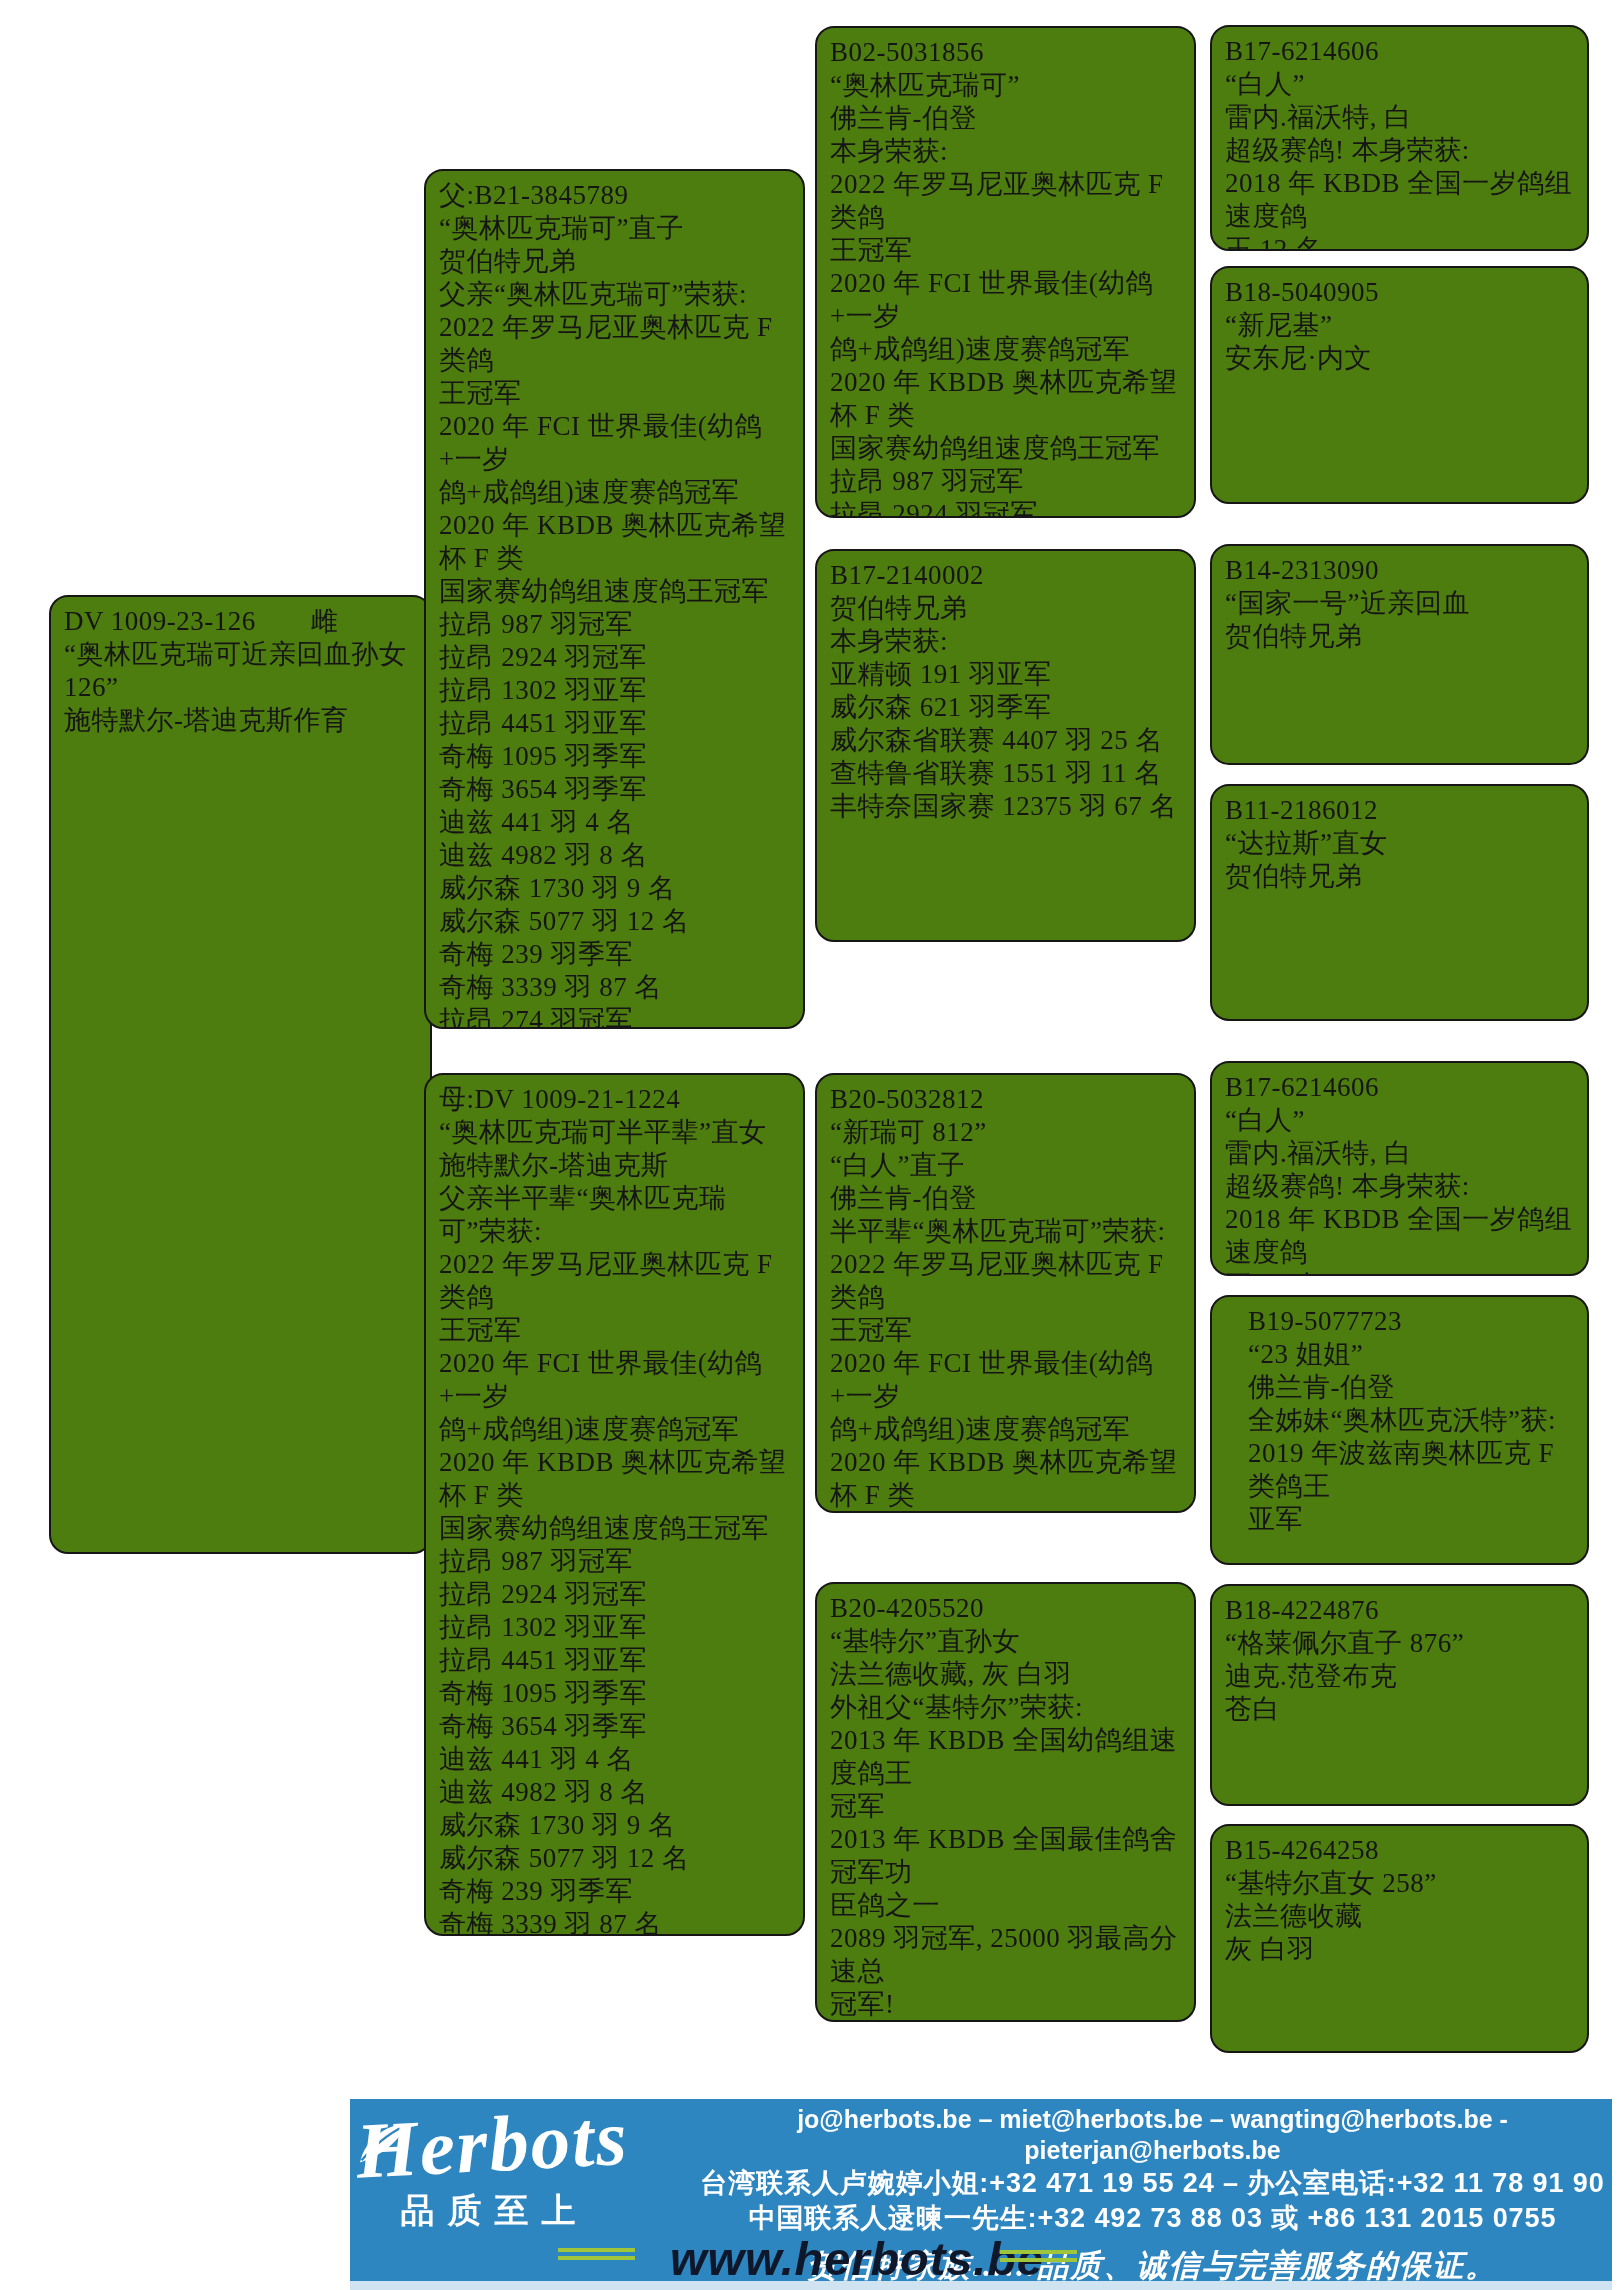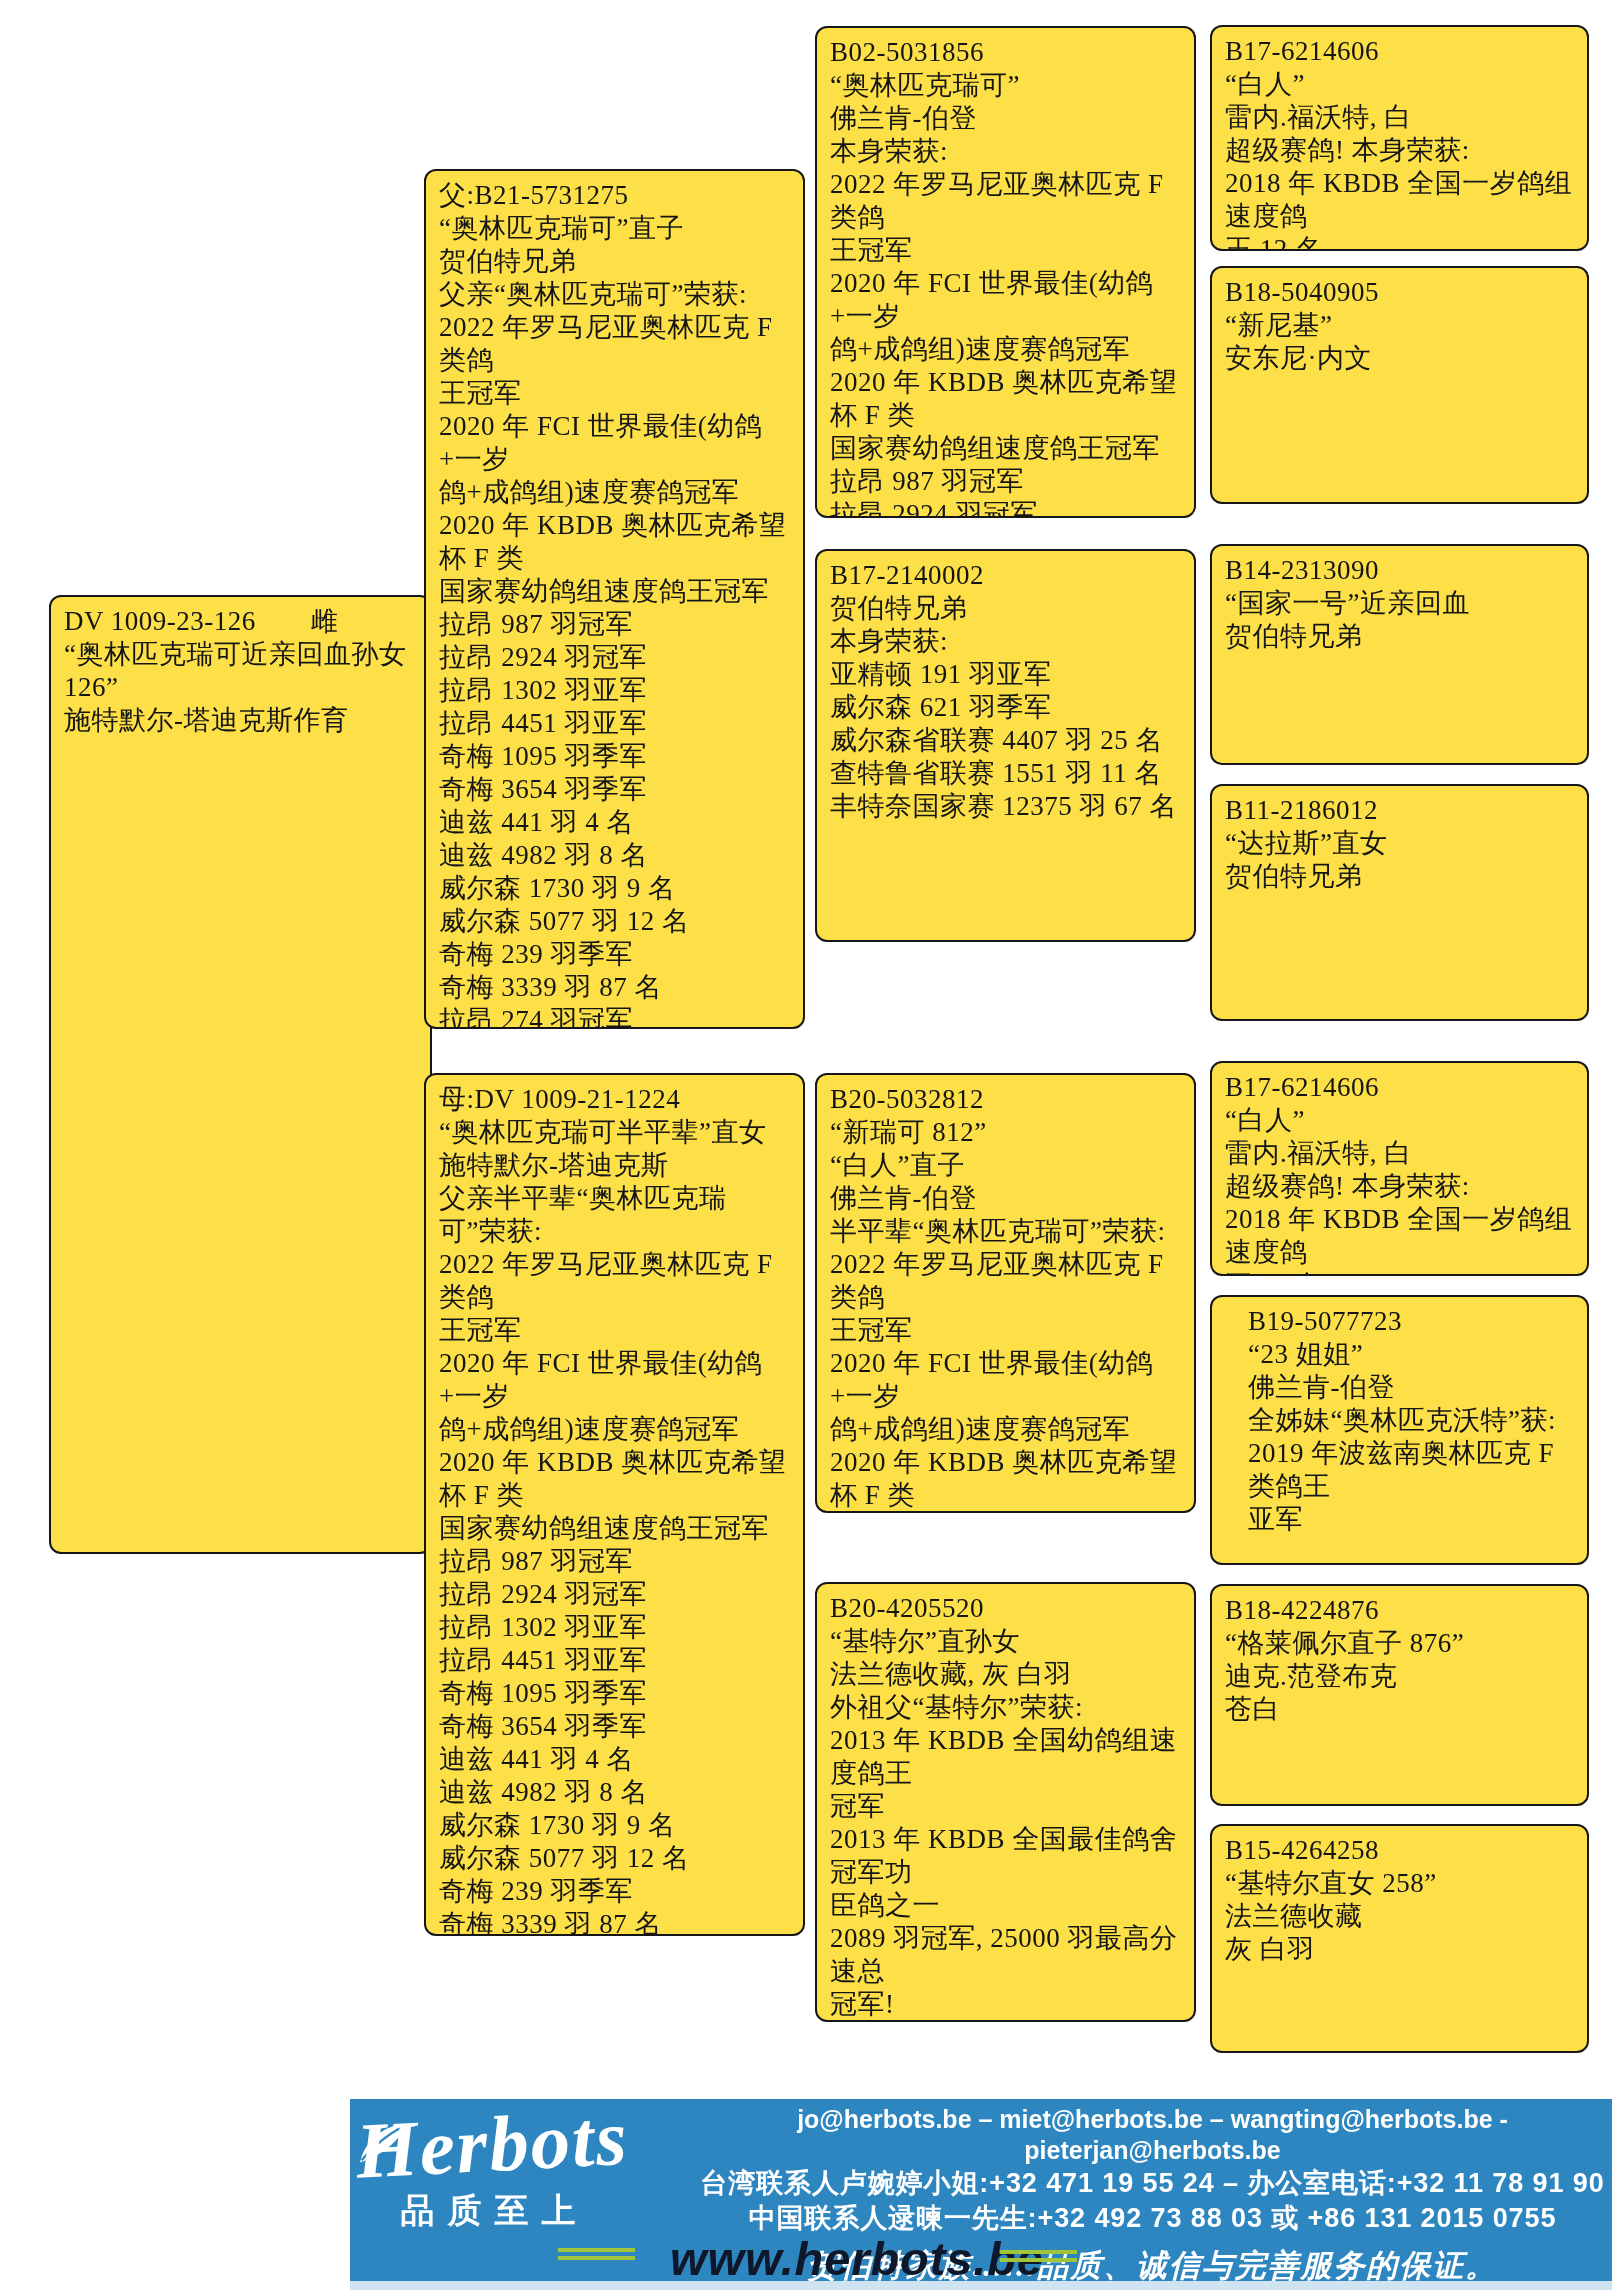--- a/index.html
+++ b/index.html
@@ -1,18 +1,18 @@
 <!DOCTYPE html>
 <html style="font-size:15px"><head>
 <meta charset="utf-8">
 <style>
   html,body{margin:0;padding:0;background:#ffffff;}
   #canvas{position:relative;width:1620px;height:2290px;background:#ffffff;overflow:hidden;
           font-family:"Liberation Serif","DejaVu Serif",serif;color:#151515;}
-  .box{position:absolute;background:#fde047;border:2.8px solid #161616;border-radius:12px;
+  .box{position:absolute;background:#4d7c0f;border:2.8px solid #161616;border-radius:19px;
        padding:7.5px 12.2px 5.6px 13px;box-sizing:border-box;overflow:hidden;}
   .box .ln{font-size:27px;line-height:33px;white-space:pre-wrap;letter-spacing:0.5px;}
   
   #footer{position:absolute;left:350px;top:2099px;width:1262px;height:182px;overflow:hidden;
           font-family:"Liberation Sans","DejaVu Sans",sans-serif;color:#ffffff;}
   #footer-strip{position:absolute;left:350px;top:2281px;width:1262px;height:9.4px;}
   .logo-wrap{position:absolute;left:5.6px;top:0px;width:339px;}
   .logo-script{font-family:"Liberation Serif","DejaVu Serif",serif;font-style:italic;font-weight:bold;
                font-size:79px;line-height:87px;transform:rotate(-3deg);letter-spacing:1.9px;}
   .logo-sub{font-family:"Liberation Serif","DejaVu Serif",serif;font-weight:bold;font-size:34px;
@@ -35,21 +35,21 @@
 <div id="canvas">
 
   <div class="box" style="left:49px;top:595px;width:383px;height:959px;">
       <div class="ln">DV 1009-23-126　　雌</div>
       <div class="ln">“奥林匹克瑞可近亲回血孙女</div>
       <div class="ln">126”</div>
       <div class="ln">施特默尔-塔迪克斯作育</div>
     </div>
 
   <div class="box" style="left:424px;top:169px;width:381px;height:860px;">
-      <div class="ln">父:B21-5731275</div>
+      <div class="ln">父:B21-3845789</div>
       <div class="ln">“奥林匹克瑞可”直子</div>
       <div class="ln">贺伯特兄弟</div>
       <div class="ln">父亲“奥林匹克瑞可”荣获:</div>
       <div class="ln">2022 年罗马尼亚奥林匹克 F 类鸽</div>
       <div class="ln">王冠军</div>
       <div class="ln">2020 年 FCI 世界最佳(幼鸽+一岁</div>
       <div class="ln">鸽+成鸽组)速度赛鸽冠军</div>
       <div class="ln">2020 年 KBDB 奥林匹克希望杯 F 类</div>
       <div class="ln">国家赛幼鸽组速度鸽王冠军</div>
       <div class="ln">拉昂 987 羽冠军</div>

